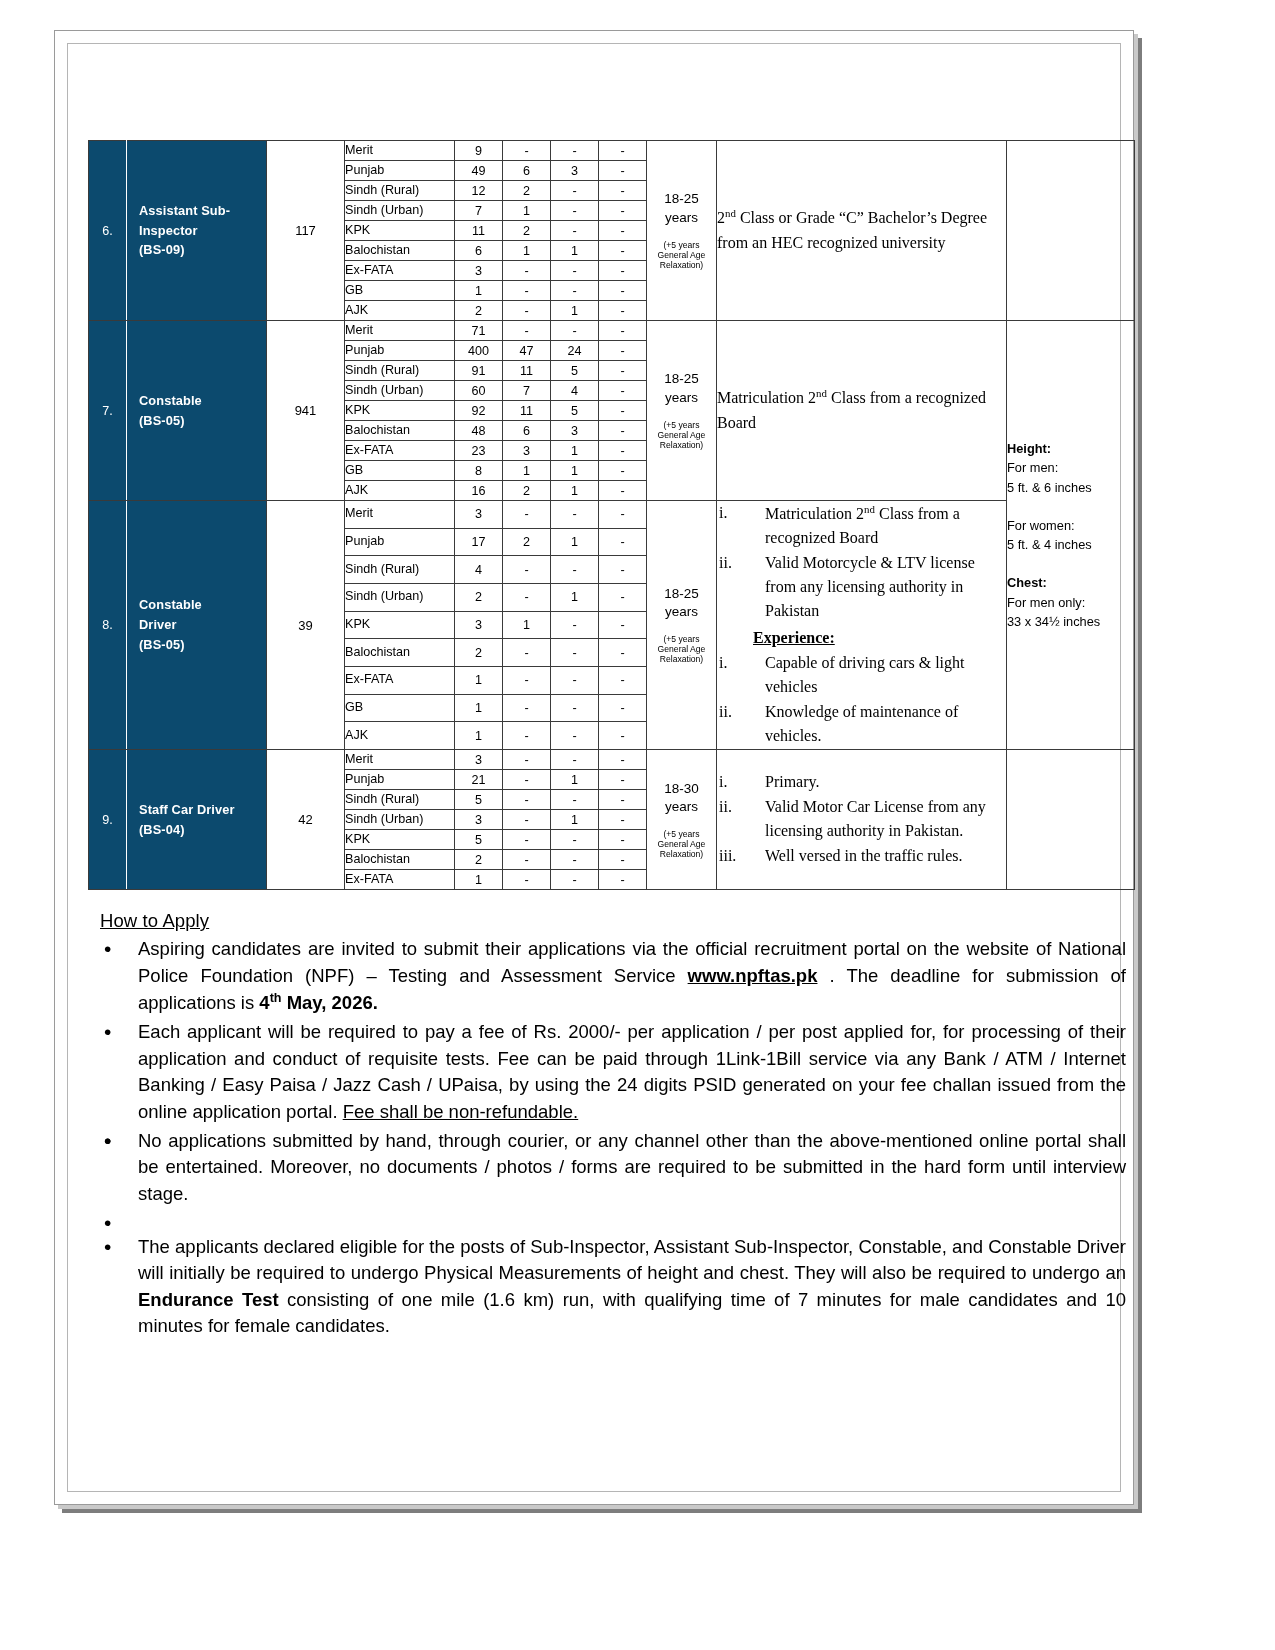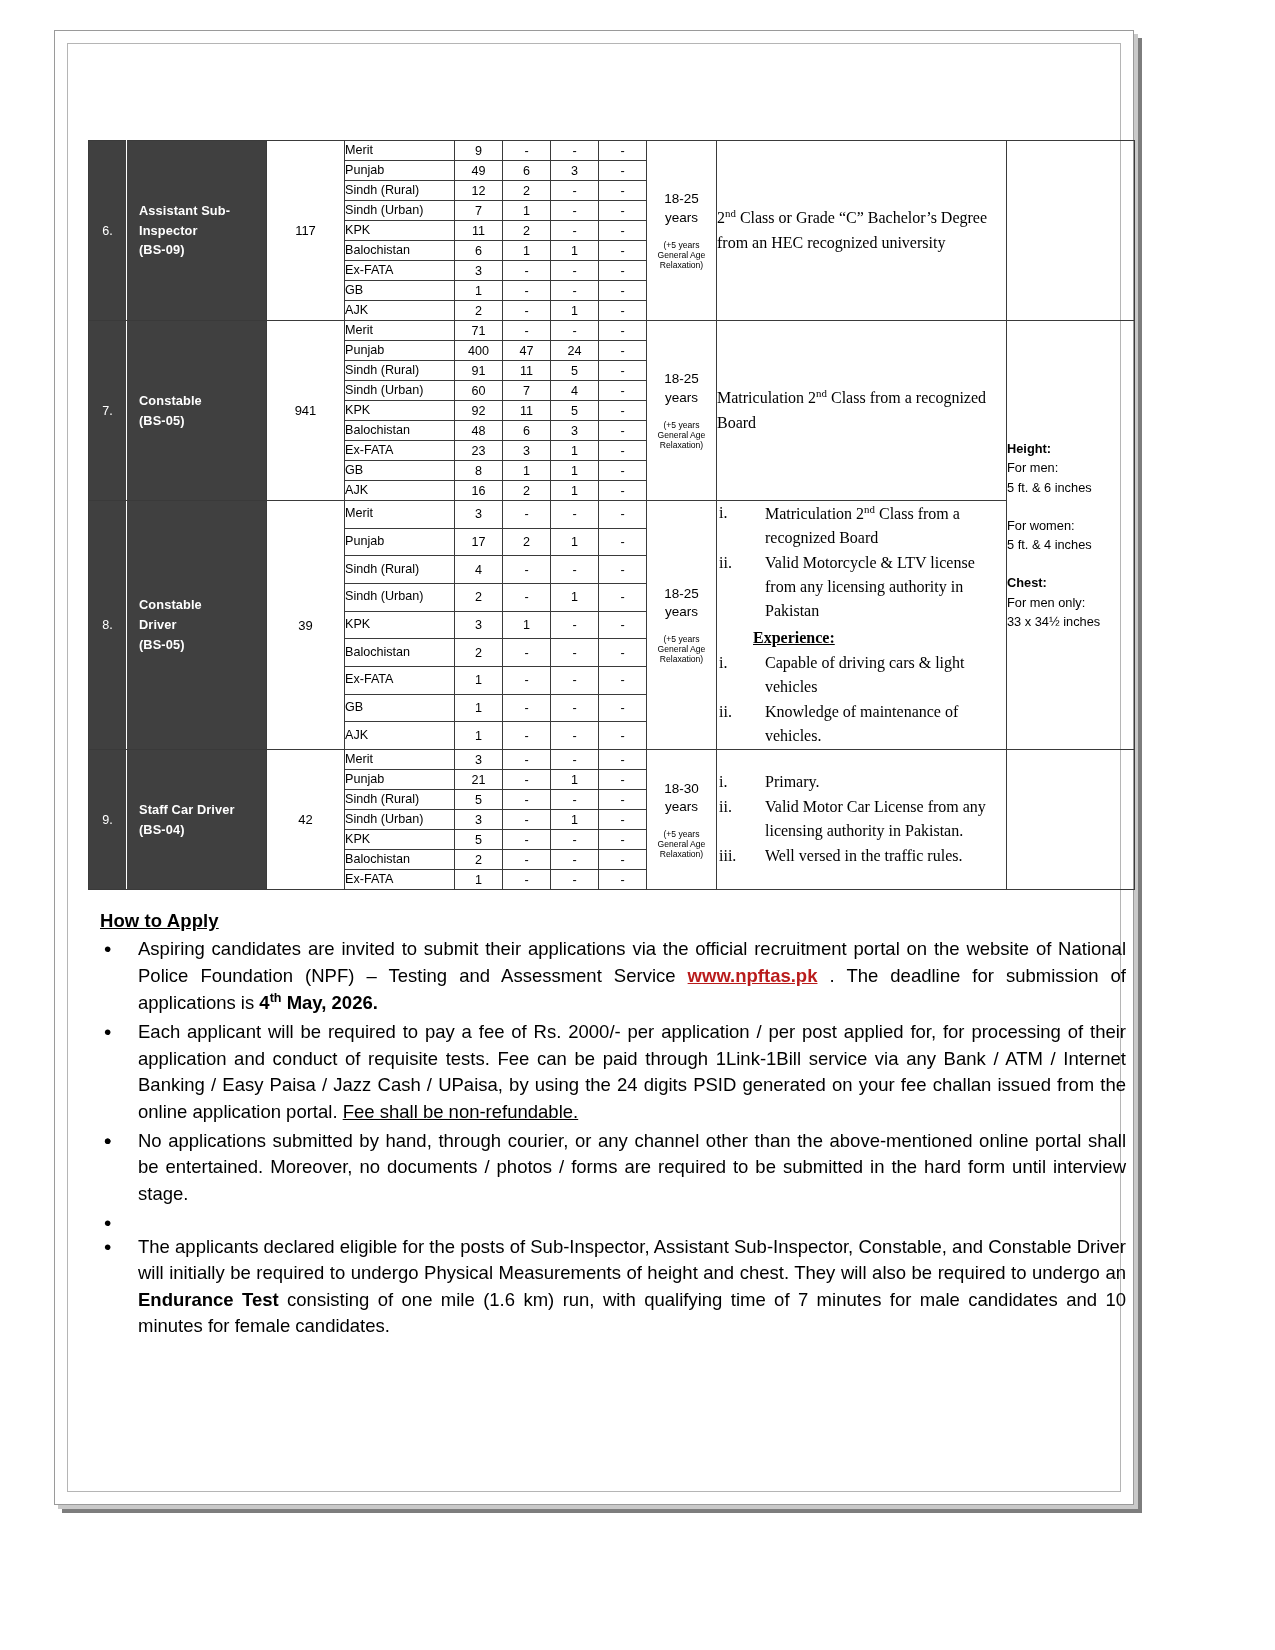--- a/index.html
+++ b/index.html
@@ -67,21 +67,21 @@
   .c-quota   { width: 110px; }
   .c-n1      { width: 48px; }
   .c-n2      { width: 48px; }
   .c-n3      { width: 48px; }
   .c-n4      { width: 48px; }
   .c-age     { width: 70px; }
   .c-qual    { width: 290px; }
   .c-phys    { width: 128px; }
 
   td.navy {
-    background: #404040;
+    background: #0c4a6e;
     color: #ffffff;
     font-weight: bold;
     border-color: #2d2a7a;
   }
   td.navy.sr {
     font-weight: normal;
     text-align: center;
     font-size: 12.6px;
     border-right: 1px solid #ffffff;
   }
@@ -151,21 +151,21 @@
   .exp-head { font-weight: bold; text-decoration: underline; margin-top: 3px; padding-left: 36px; }
 
   
   .sect {
     margin-top: 20px;
     font-size: 18.5px;
     color: #000;
   }
   .sect h3 {
     font-size: 18.5px;
-    font-weight: bold;
+    font-weight: normal;
     text-decoration: underline;
     margin: 0 12px 4px 12px;
     letter-spacing: .1px;
   }
   ul.bul {
     list-style: none;
     margin: 0; padding: 0;
   }
   ul.bul > li {
     position: relative;
@@ -175,21 +175,21 @@
     text-align: justify;
     padding-right: 8px;
   }
   ul.bul > li .dot {
     position: absolute;
     left: 16px; top: -2px;
     font-size: 21px;
     line-height: 1.44;
   }
   a.link {
-    color: #b91c1c;
+    color: #000000;
     text-decoration: underline;
     font-weight: bold;
   }
   .nowrapu { text-decoration: underline; }
   .mt { margin-top: 26px; }
 </style>
 </head>
 <body>
 
 <div id="page-shadow"></div>

